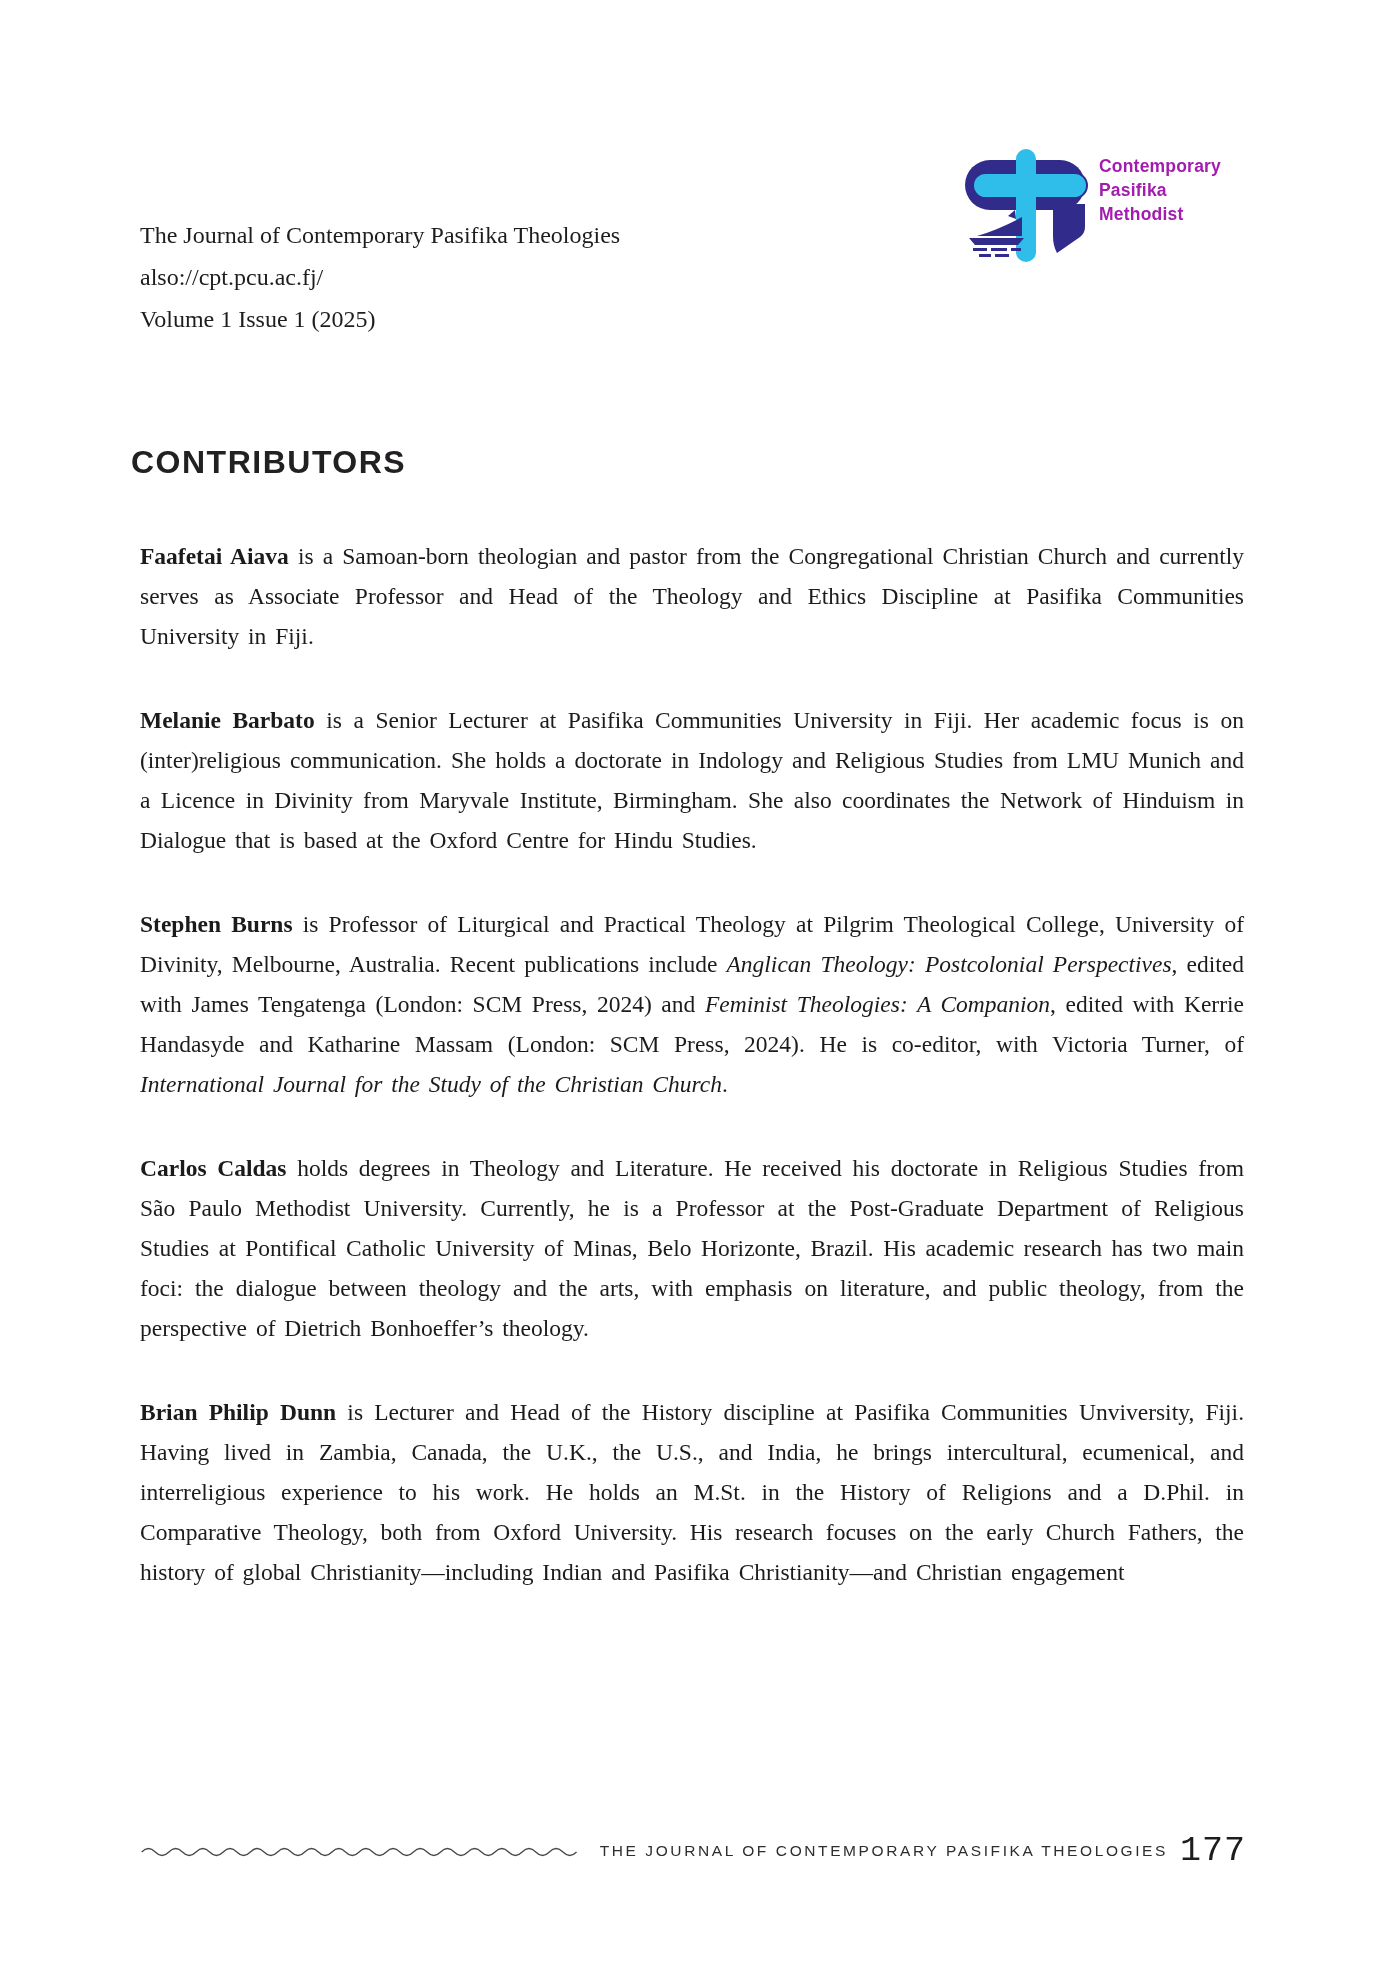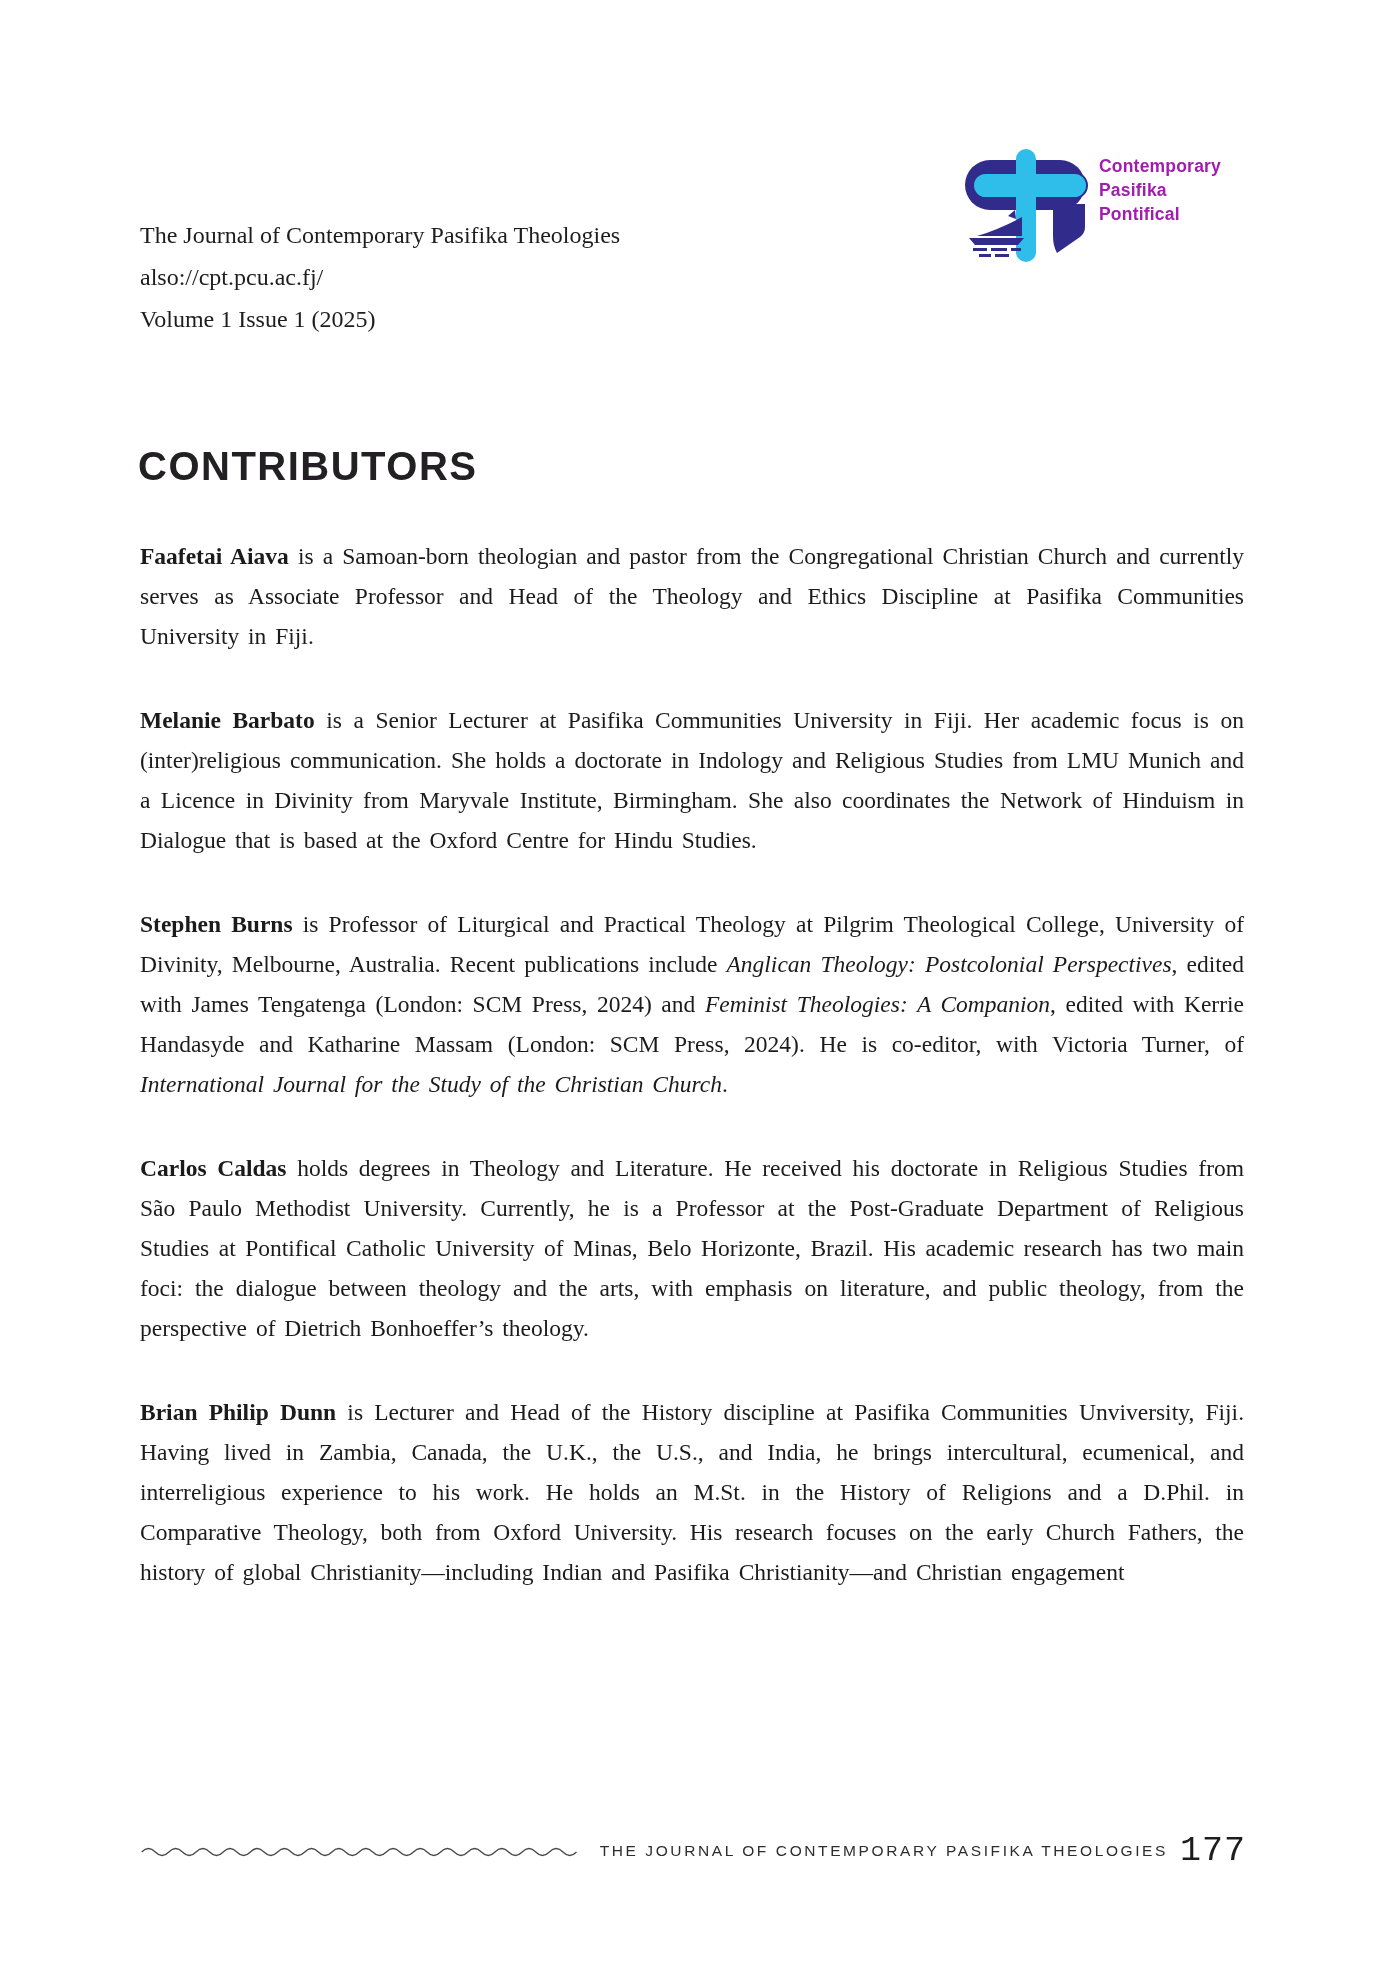--- a/index.html
+++ b/index.html
@@ -41,26 +41,26 @@
     font-weight: bold;
     font-size: 17.5px;
     line-height: 24px;
     letter-spacing: 0.2px;
     color: #a21caf;
   }
 
   
   .heading {
     position: absolute;
-    left: 138px;
+    left: 131px;
     top: 444px;
     margin: 0;
     font-family: "Liberation Sans", "DejaVu Sans", sans-serif;
     font-weight: bold;
-    font-size: 40px;
+    font-size: 32px;
     letter-spacing: 1.5px;
     color: #232023;
   }
 
   
   .bios {
     position: absolute;
     left: 140px;
     top: 536px;
     width: 1104px;
@@ -141,21 +141,21 @@
         <rect x="20" y="116" width="14" height="3"></rect>
         <rect x="38" y="116" width="16" height="3"></rect>
         <rect x="58" y="116" width="10" height="3"></rect>
         <rect x="26" y="122" width="12" height="3"></rect>
         <rect x="42" y="122" width="14" height="3"></rect>
       </g>
     </svg>
     <div class="logo-wordmark">
       <div>Contemporary</div>
       <div>Pasifika</div>
-      <div>Pontifical</div>
+      <div>Methodist</div>
     </div>
   </div>
 
   <h1 class="heading">CONTRIBUTORS</h1>
 
   <main class="bios">
     <p class="bio"><span class="seg-b">Faafetai Aiava</span><span class="seg-n"> is a Samoan-born theologian and pastor from the Congregational Christian Church and currently serves as Associate Professor and Head of the Theology and Ethics Discipline at Pasifika Communities University in Fiji.</span></p>
     <p class="bio"><span class="seg-b">Melanie Barbato</span><span class="seg-n"> is a Senior Lecturer at Pasifika Communities University in Fiji. Her academic focus is on (inter)religious communication. She holds a doctorate in Indology and Religious Studies from LMU Munich and a Licence in Divinity from Maryvale Institute, Birmingham. She also coordinates the Network of Hinduism in Dialogue that is based at the Oxford Centre for Hindu Studies.</span></p>
     <p class="bio"><span class="seg-b">Stephen Burns</span><span class="seg-n"> is Professor of Liturgical and Practical Theology at Pilgrim Theological College, University of Divinity, Melbourne, Australia. Recent publications include </span><span class="seg-i">Anglican Theology: Postcolonial Perspectives</span><span class="seg-n">, edited with James Tengatenga (London: SCM Press, 2024) and </span><span class="seg-i">Feminist Theologies: A Companion</span><span class="seg-n">, edited with Kerrie Handasyde and Katharine Massam (London: SCM Press, 2024). He is co-editor, with Victoria Turner, of </span><span class="seg-i">International Journal for the Study of the Christian Church</span><span class="seg-n">.</span></p>
     <p class="bio"><span class="seg-b">Carlos Caldas</span><span class="seg-n"> holds degrees in Theology and Literature. He received his doctorate in Religious Studies from São Paulo Methodist University. Currently, he is a Professor at the Post-Graduate Department of Religious Studies at Pontifical Catholic University of Minas, Belo Horizonte, Brazil. His academic research has two main foci: the dialogue between theology and the arts, with emphasis on literature, and public theology, from the perspective of Dietrich Bonhoeffer’s theology.</span></p>

